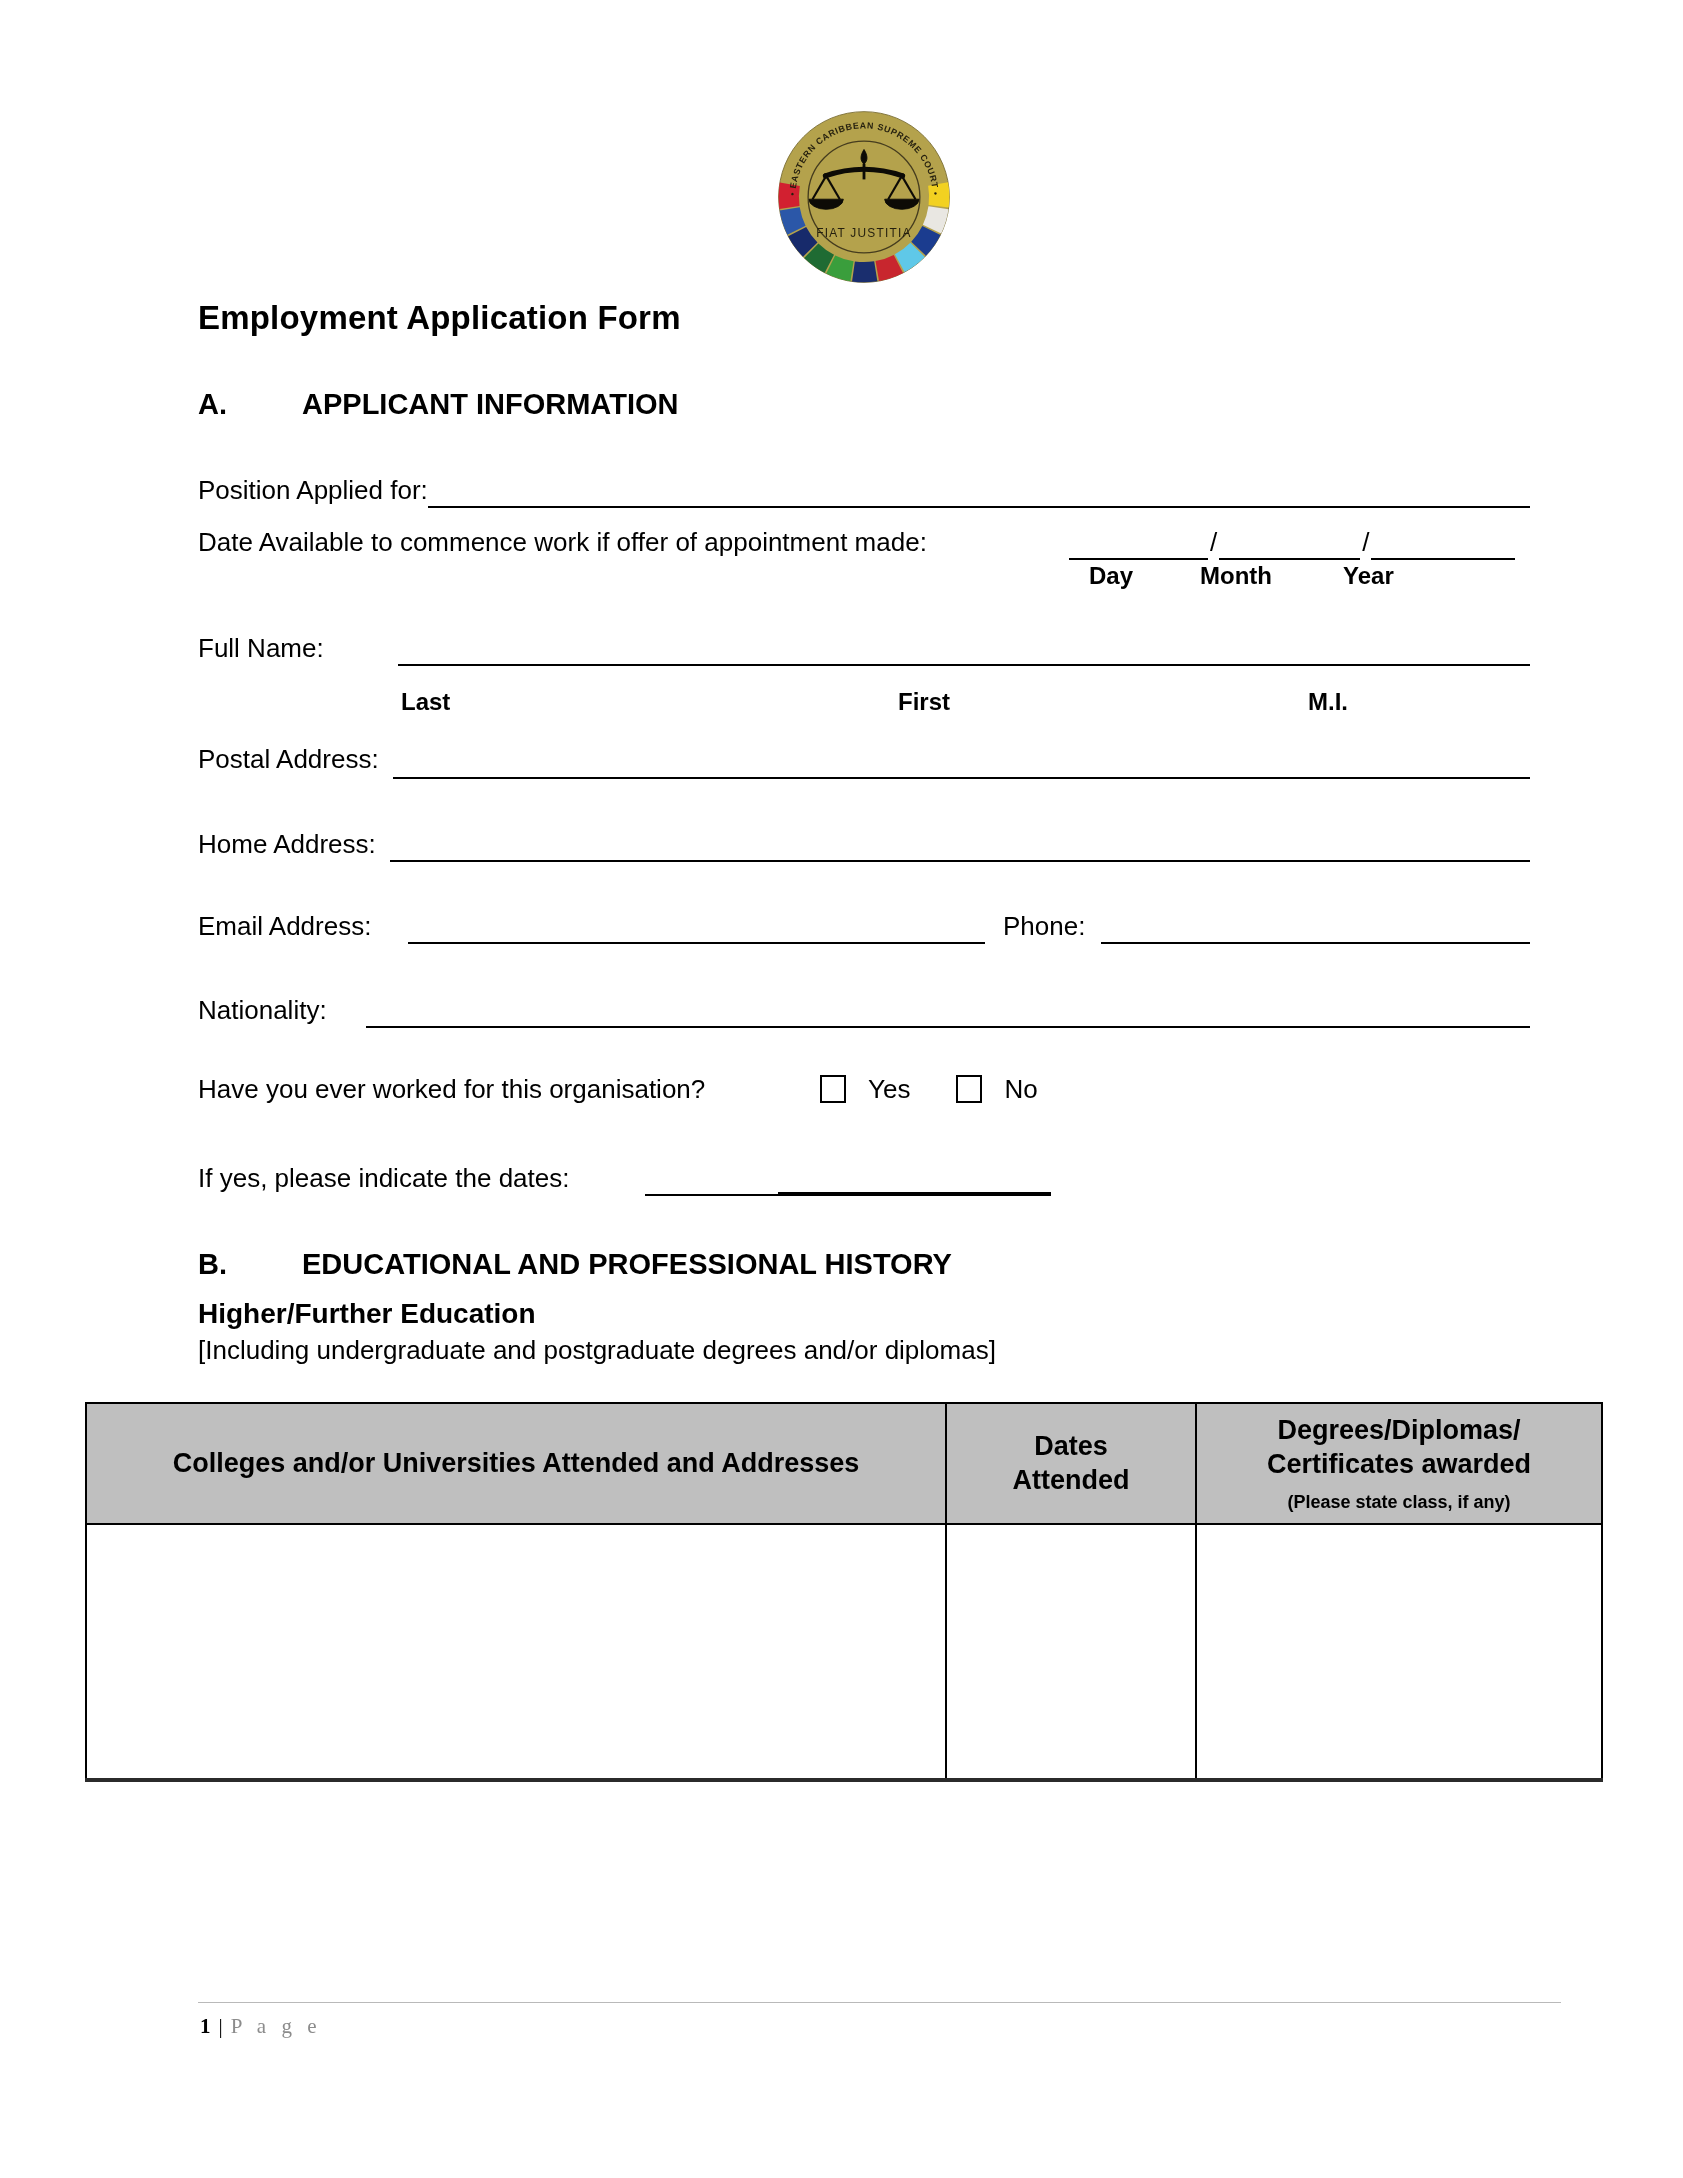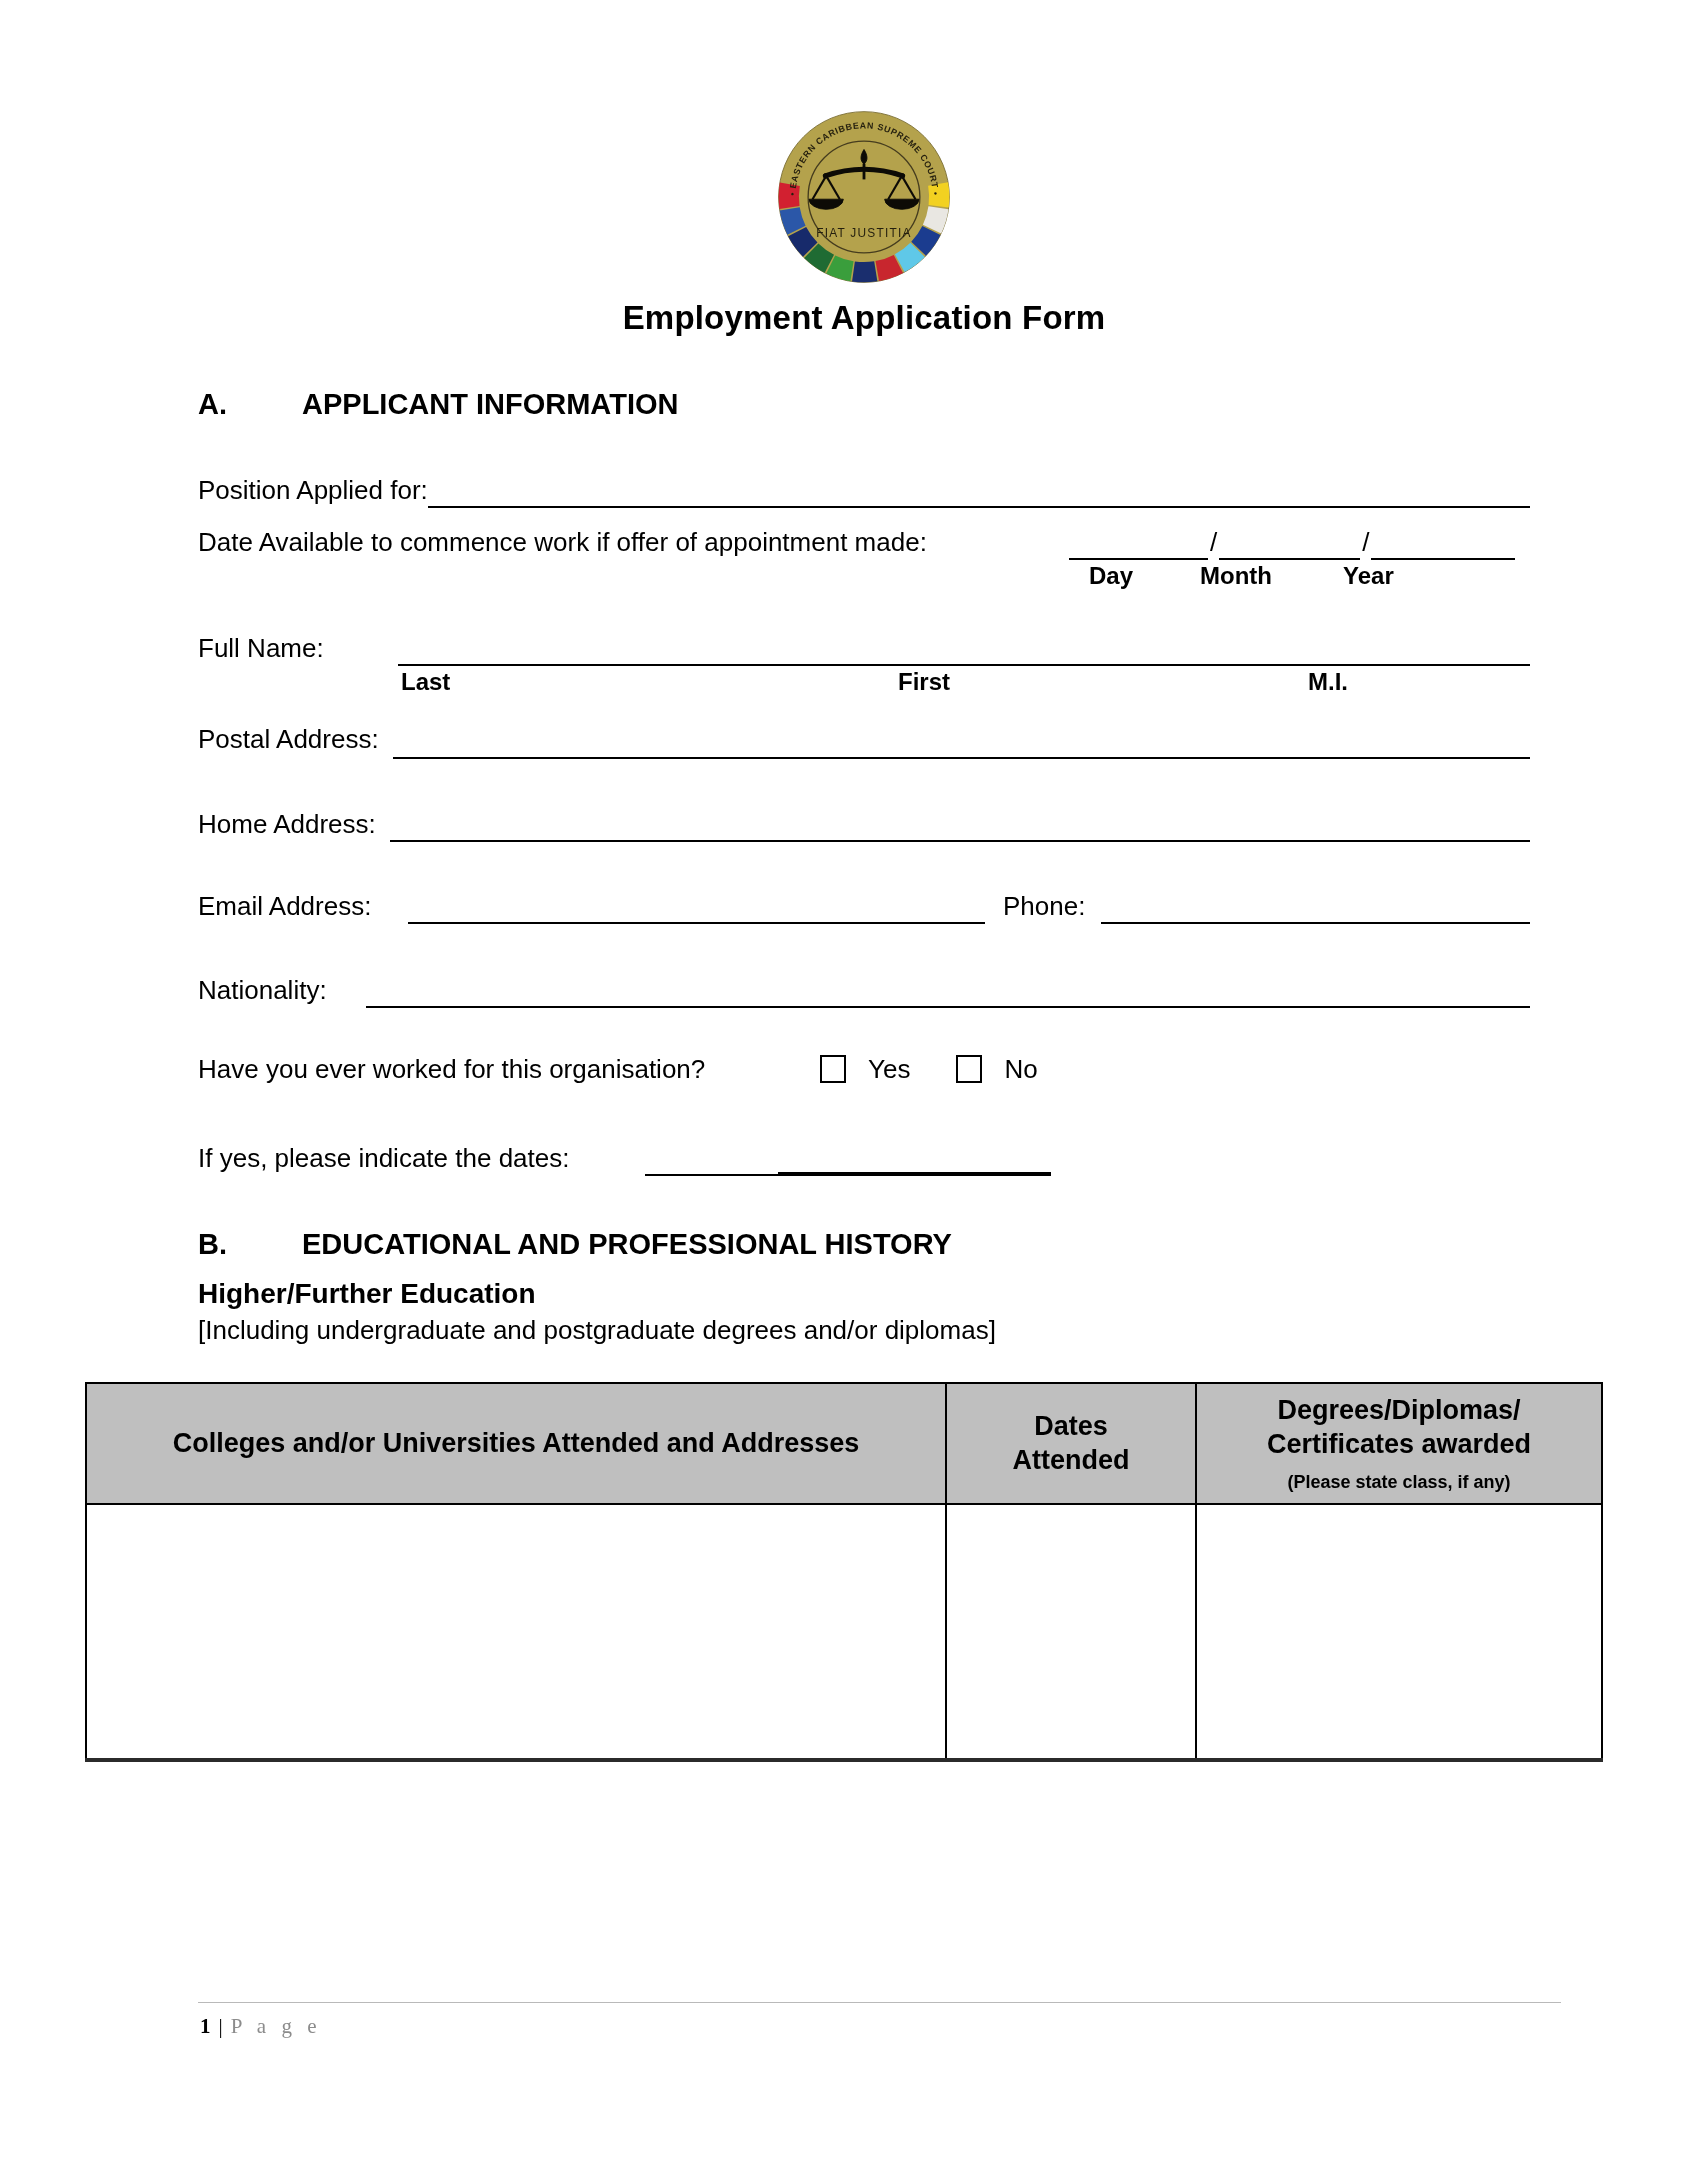--- a/index.html
+++ b/index.html
@@ -7,42 +7,42 @@
     position:relative; width:1683px; height:2178px; background:#ffffff;
     font-family:"Liberation Sans", sans-serif; color:#000;
     font-size:26px; line-height:1.3; margin:0 auto; overflow:hidden;
   }
   .content{padding:0 153px 0 198px;}
 
   
   .logo{width:176px;height:176px;margin:109px auto 0;display:block;}
 
   
-  .doc-title{margin-top:12px;text-align:center;font-size:33px;font-weight:bold;letter-spacing:0.2px;}
+  .doc-title{margin-top:12px;text-align:left;font-size:33px;font-weight:bold;letter-spacing:0.2px;}
   .sec-heading{display:flex;margin-top:46px;font-size:29px;font-weight:bold;line-height:36px;}
   .sec-heading .letter{width:104px;}
   .sec-heading-b{margin-top:50px;}
 
   
   .row{display:flex;align-items:flex-end;height:40px;}
   .row .lbl{white-space:nowrap;}
   .blank{border-bottom:2px solid #000;height:36px;}
   .grow{flex:1;}
   .slash{padding:0 2px;}
 
   .r-position{margin-top:46px;}
   .r-date{margin-top:12px;}
   .date-lbl{width:871px;}
   .b-day{width:139px;} .b-month{width:141px;} .b-year{width:144px;}
   .sub-row{position:relative;height:28px;font-size:24px;font-weight:bold;}
   .sub-row span{position:absolute;top:0;}
   .p-day{left:891px;} .p-month{left:1002px;} .p-year{left:1145px;}
   .r-name{margin-top:38px;}
   .fn-lbl{width:200px;}
-  .name-subs{margin-top:0;}
+  .name-subs{margin-top:20px;}
   .p-last{left:203px;} .p-first{left:700px;} .p-mi{left:1110px;}
   .r-postal{margin-top:26px;align-items:center;}
   .r-home{margin-top:42px;}
   .r-email{margin-top:42px;}
   .email-lbl{width:210px;}
   .b-email{width:577px;}
   .phone-lbl{margin-left:18px;margin-right:16px;}
   .r-nation{margin-top:44px;}
   .nat-lbl{width:168px;}
   .gap14{margin-left:14px;}

